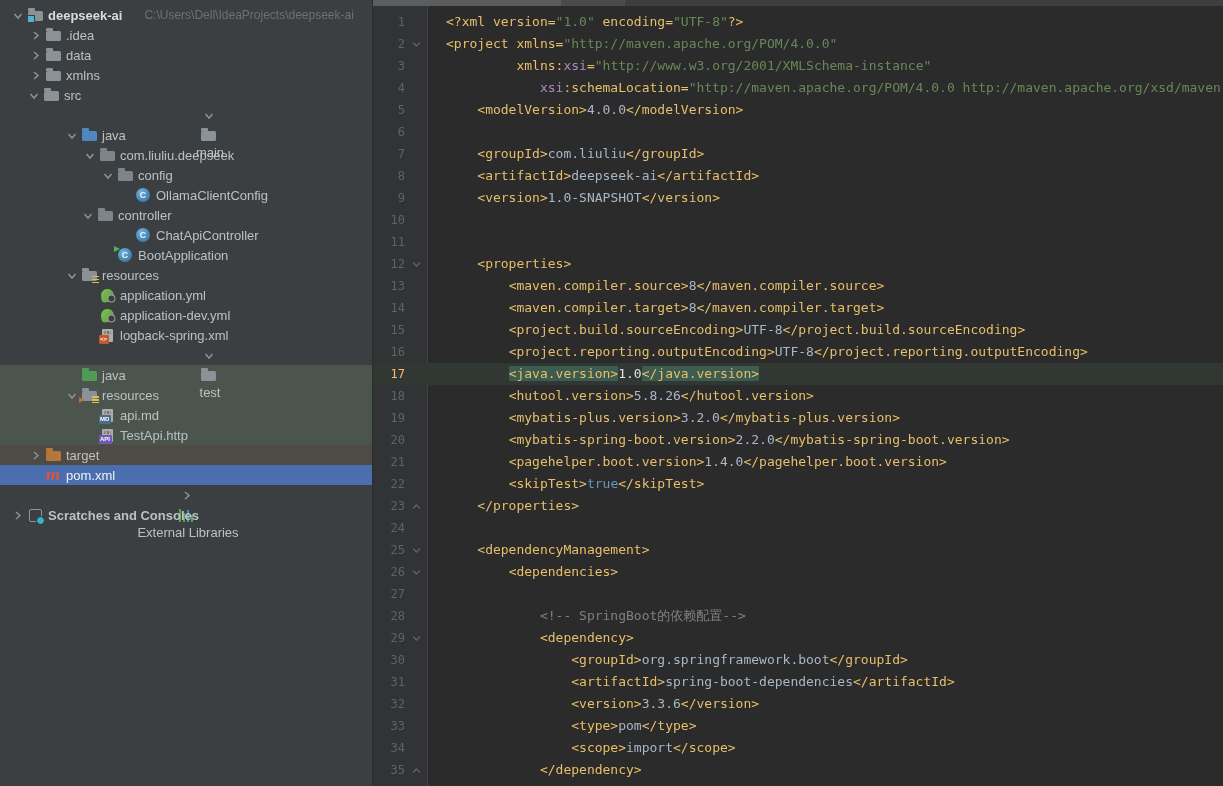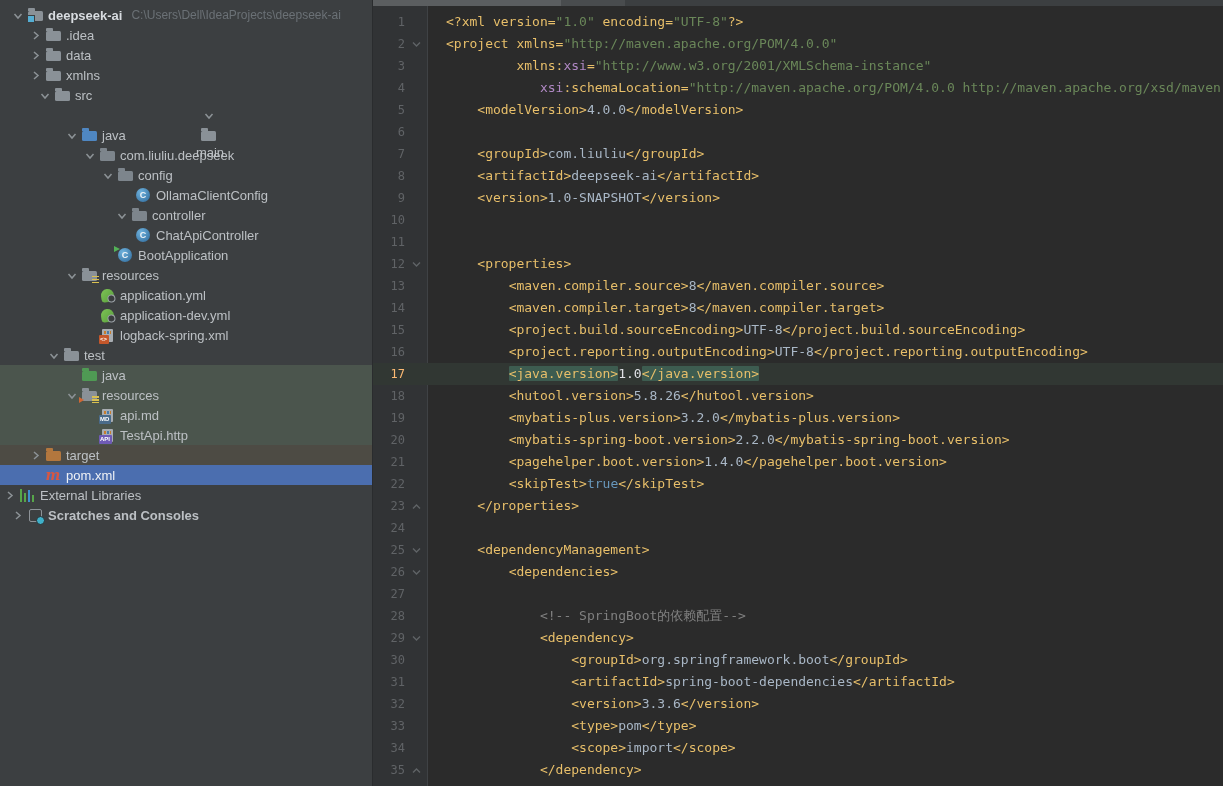--- a/index.html
+++ b/index.html
@@ -10,21 +10,21 @@
   .tree{width:372px;height:786px;background:#3c3f41;border-right:1px solid #2a2c2e;
     padding-top:5px;box-sizing:content-box;overflow:hidden;flex:none;}
   .trow{height:20px;display:flex;align-items:center;font-size:13px;color:#bcc0c4;white-space:nowrap;}
   .trow.hl-gray{background:#4b554d;}
   .trow.hl-olive{background:#4d4b44;}
   .trow.hl-blue{background:#4b6eaf;color:#eef1f5;}
   .chv{width:18px;height:20px;display:inline-flex;align-items:center;justify-content:center;flex:none;}
   .tic{width:18px;height:20px;display:inline-flex;align-items:center;justify-content:center;flex:none;}
   .tlabel{margin-left:4px;}
   .trow.rootrow .tlabel{font-weight:bold;color:#d8dce0;}
-  .tpath{margin-left:9px;color:#6b7176;font-size:12px;}
+  .tpath{margin-left:22px;color:#6b7176;font-size:12px;}
 
   .fld{position:relative;width:15px;height:10px;border-radius:1.5px;display:inline-block;margin-top:2px;}
   .fld::before{content:"";position:absolute;top:-3px;left:0;width:7px;height:3px;
     border-radius:1px 1px 0 0;background:inherit;}
   .sq{position:absolute;left:-1px;bottom:-2px;width:6px;height:6px;background:#55aed3;border:1px solid #3c3f41;}
   .rl{position:absolute;right:-2px;bottom:-2px;width:7px;height:7px;
     background:repeating-linear-gradient(180deg,#d9c050 0 1.5px,rgba(0,0,0,0) 1.5px 3px);}
   .ta{position:absolute;left:-3px;bottom:-2px;width:0;height:0;border-top:3px solid transparent;
     border-bottom:3px solid transparent;border-left:5px solid #d06733;}
   .cic{width:14px;height:14px;border-radius:50%;background:radial-gradient(circle at 35% 30%,#6fb2dd,#3e7bab 75%);
@@ -113,21 +113,21 @@
         <span class="chv">
           <svg width="11" height="11">
             <polyline points="4,2 8,5.5 4,9" fill="none" stroke="#8c9296" stroke-width="1.5"></polyline>
           </svg>
         </span>
         <span class="tic">
           <span class="fld" style="background:#8a9197"></span>
         </span>
         <span class="tlabel">xmlns</span>
       </div>
-      <div class="trow" style="padding-left: 35px;">
+      <div class="trow" style="padding-left: 24px;">
         <span class="chv">
           <svg width="11" height="11">
             <polyline points="2.5,4 6,8 9.5,4" fill="none" stroke="#8c9296" stroke-width="1.5"></polyline>
           </svg>
         </span>
         <span class="tic">
           <span class="fld" style="background:#8a9197"></span>
         </span>
         <span class="tlabel">src</span>
       </div>
@@ -175,21 +175,21 @@
         </span>
         <span class="tlabel">config</span>
       </div>
       <div class="trow" style="padding-left: 116px;">
         <span class="chv"></span>
         <span class="tic">
           <span class="cic">C</span>
         </span>
         <span class="tlabel">OllamaClientConfig</span>
       </div>
-      <div class="trow" style="padding-left: 112px;">
+      <div class="trow" style="padding-left: 78px;">
         <span class="chv">
           <svg width="11" height="11">
             <polyline points="2.5,4 6,8 9.5,4" fill="none" stroke="#8c9296" stroke-width="1.5"></polyline>
           </svg>
         </span>
         <span class="tic">
           <span class="fld" style="background:#7d858c"></span>
         </span>
         <span class="tlabel">controller</span>
       </div>
@@ -241,21 +241,21 @@
       <div class="trow" style="padding-left: 80px;">
         <span class="chv"></span>
         <span class="tic">
           <span class="pg">
             <span class="pbars"></span>
             <span class="pbdg" style="background:#c4572b">&lt;&gt;</span>
           </span>
         </span>
         <span class="tlabel">logback-spring.xml</span>
       </div>
-      <div class="trow" style="padding-left: 44px;">
+      <div class="trow" style="padding-left: 44px; flex-direction: column;">
         <span class="chv">
           <svg width="11" height="11">
             <polyline points="2.5,4 6,8 9.5,4" fill="none" stroke="#8c9296" stroke-width="1.5"></polyline>
           </svg>
         </span>
         <span class="tic">
           <span class="fld" style="background:#8a9197"></span>
         </span>
         <span class="tlabel">test</span>
       </div>
@@ -311,21 +311,21 @@
         </span>
         <span class="tlabel">target</span>
       </div>
       <div class="trow hl-blue" style="padding-left: 26px;">
         <span class="chv"></span>
         <span class="tic">
           <span class="mvn">m</span>
         </span>
         <span class="tlabel">pom.xml</span>
       </div>
-      <div class="trow" style="">
+      <div class="trow" style=" flex-direction: column;">
         <span class="chv">
           <svg width="11" height="11">
             <polyline points="4,2 8,5.5 4,9" fill="none" stroke="#8c9296" stroke-width="1.5"></polyline>
           </svg>
         </span>
         <span class="tic">
           <span class="elib">
             <i></i>
             <i></i>
             <i></i>

